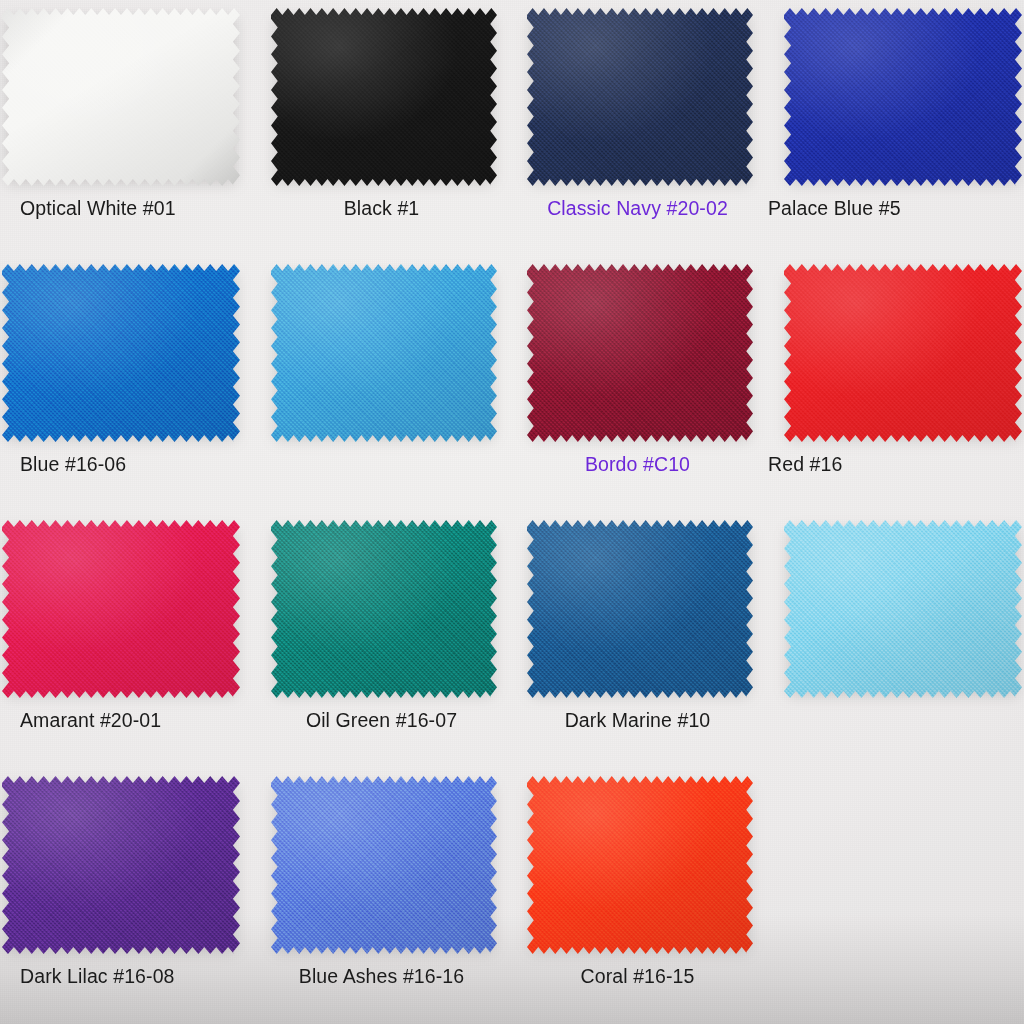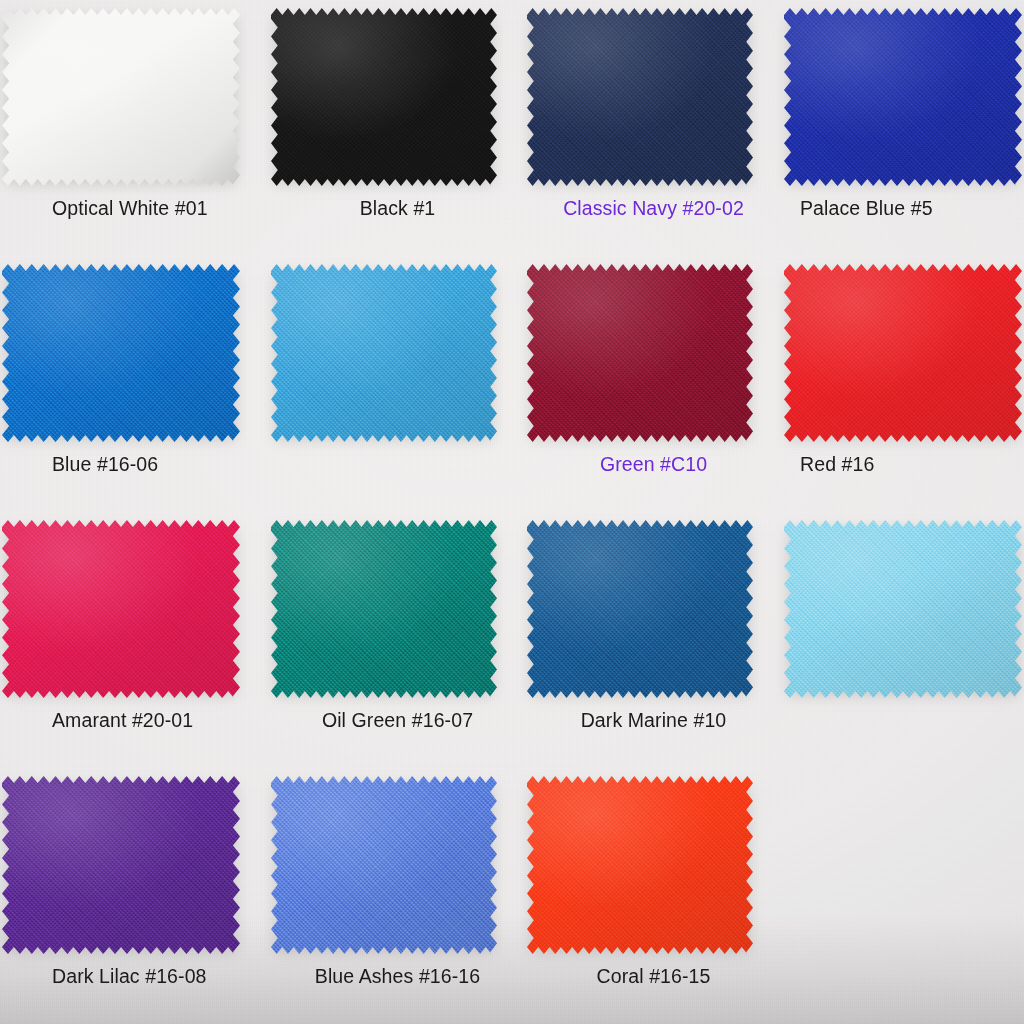--- a/index.html
+++ b/index.html
@@ -158,21 +158,20 @@
     left: 0; right: 5px;
     top: 196px;
     text-align: center;
     font-size: 19.5px;
     line-height: 24px;
     letter-spacing: .1px;
     color: #1b1b1b;
     white-space: nowrap;
     font-family: "Liberation Sans", sans-serif;
     font-weight: 400;
-    margin-left: 32px;
   }
   .label.muted { color: #6d28d9; }
   .col-0 .label { text-align: left;  padding-left: 20px; }
   .col-3 .label { text-align: left; padding-right: 20px; }
 </style>
 </head>
 <body>
 
 <div id="page-bg">
   <div class="bottom-shade"></div>
@@ -240,21 +239,21 @@
       </div>
     </div>
     <div class="cell col-2 row-1">
       <div class="swatch-wrap">
         <div class="swatch-shadow"></div>
         <div class="swatch" style="background: rgb(140, 22, 49);">
           <div class="weave"></div>
           <div class="sheen"></div>
         </div>
       </div>
-      <div class="label muted">Green #C10</div>
+      <div class="label muted">Bordo #C10</div>
     </div>
     <div class="cell col-3 row-1">
       <div class="swatch-wrap">
         <div class="swatch-shadow"></div>
         <div class="swatch" style="background: rgb(235, 34, 39);">
           <div class="weave"></div>
           <div class="sheen"></div>
         </div>
       </div>
       <div class="label">Red #16</div>

